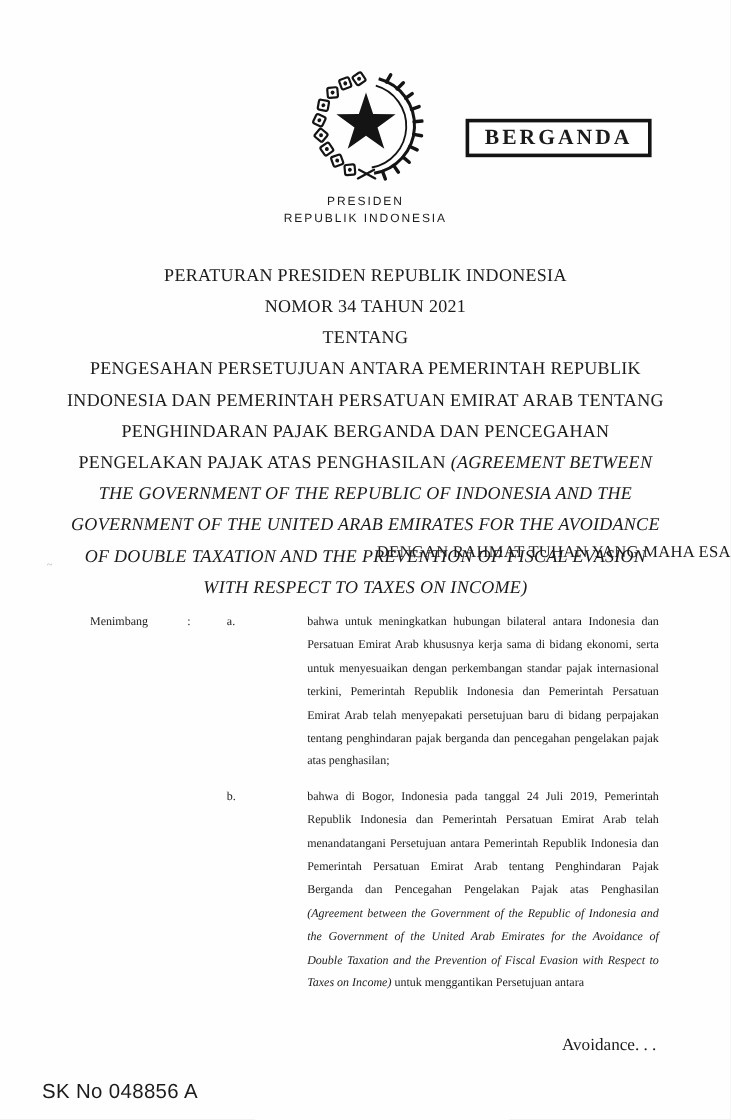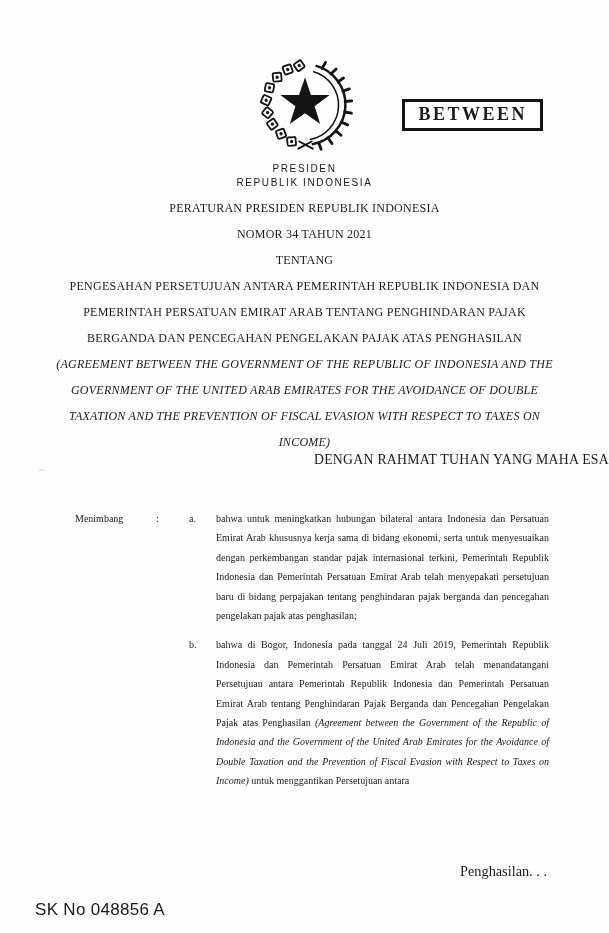--- a/index.html
+++ b/index.html
@@ -22,22 +22,22 @@
   }
   .stamp{
     position:absolute;top:99px;right:66px;
     border:3px solid #141414;
     padding:2px 13px 3px 13px;
     font-weight:bold;font-size:18px;letter-spacing:2.5px;
     background:#fff;
   }
   
   .title-block{
-    position:absolute;top:195px;left:0;width:100%;
-    text-align:center;font-size:12px;line-height:26px;letter-spacing:.25px;
+    position:absolute;top:217px;left:0;width:100%;
+    text-align:center;font-size:15px;line-height:26px;letter-spacing:.25px;
   }
   .title-block .tline{height:26px;}
   .subject{width:503px;margin:0 auto;}
   .it{font-style:italic;}
   
   .preamble{
     position:absolute;top:447px;left:0;width:100%;
     text-align:right;font-size:13.8px;line-height:26px;letter-spacing:.25px;
   }
   
@@ -45,21 +45,21 @@
     position:absolute;top:509px;left:75px;width:474px;
     display:flex;align-items:flex-start;
     font-size:10px;line-height:19.4px;
   }
   .c-label{width:70px;flex:none;}
   .c-colon{width:33px;flex:none;text-align:left;padding-left:11px;}
   .c-items{flex:1;}
   .c-item{display:flex;align-items:flex-start;}
   .c-item + .c-item{margin-top:10px;}
   .c-letter{width:27px;flex:none;}
-  .c-text{flex:1;text-align:justify;text-justify:inter-word;}
+  .c-text{flex:1;text-align:justify;text-justify:inter-word;margin-left:40px;}
   
   .catchword{position:absolute;top:863px;right:62px;font-size:14.3px;}
   .docnum{
     position:absolute;top:900px;left:35px;
     font-family:"Liberation Sans","DejaVu Sans",sans-serif;
     font-size:17px;letter-spacing:.3px;
   }
   .artifact{position:absolute;top:465px;left:39px;color:#b5b5b5;font-size:9px;}
   svg .ink{stroke:#141414;fill:none;}
 </style>
@@ -104,21 +104,21 @@
         <line x1="67.8" y1="9.9" x2="71.4" y2="3.6"></line>
       </g>
 
       <g stroke="#141414" stroke-width="2" stroke-linecap="round">
         <line x1="44" y1="86" x2="58" y2="93.5"></line>
         <line x1="57" y1="86" x2="43" y2="93.5"></line>
       </g>
     </svg>
   </div>
 
-  <div class="stamp">BETWEEN</div>
+  <div class="stamp">BERGANDA</div>
 
   <div class="letterhead">
     <div>PRESIDEN</div>
     <div>REPUBLIK INDONESIA</div>
   </div>
 
   <div class="title-block">
     <div class="tline">PERATURAN PRESIDEN REPUBLIK INDONESIA</div>
     <div class="tline">NOMOR 34 TAHUN 2021</div>
     <div class="tline">TENTANG</div>
@@ -140,18 +140,18 @@
       </div>
 
       <div class="c-item">
         <div class="c-letter">b.</div>
         <div class="c-text"><span>bahwa di Bogor, Indonesia pada tanggal 24 Juli 2019, Pemerintah Republik Indonesia dan Pemerintah Persatuan Emirat Arab telah menandatangani Persetujuan antara Pemerintah Republik Indonesia dan Pemerintah Persatuan Emirat Arab tentang Penghindaran Pajak Berganda dan Pencegahan Pengelakan Pajak atas Penghasilan </span><span class="it">(Agreement between the Government of the Republic of Indonesia and the Government of the United Arab Emirates for the Avoidance of Double Taxation and the Prevention of Fiscal Evasion with Respect to Taxes on Income)</span><span> untuk menggantikan Persetujuan antara</span></div>
       </div>
 
     </div>
   </div>
 
-  <div class="catchword">Penghasilan. . .</div>
+  <div class="catchword">Avoidance. . .</div>
   <div class="docnum">SK No 048856 A</div>
 
   <div class="artifact">~</div>
 
 </div>
 
 </body></html>

